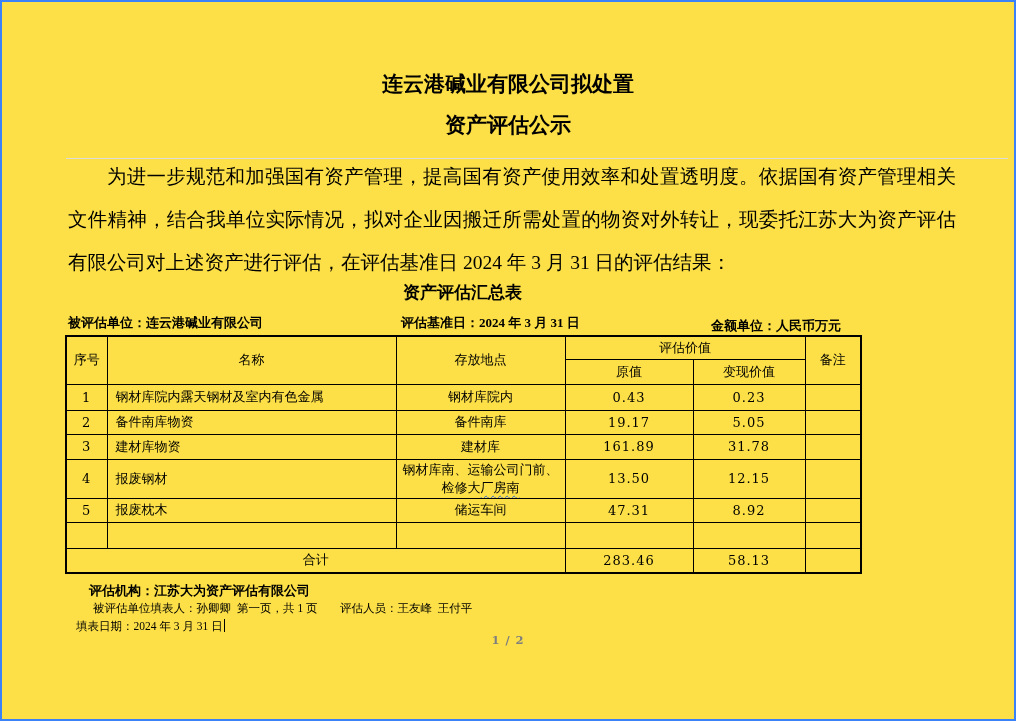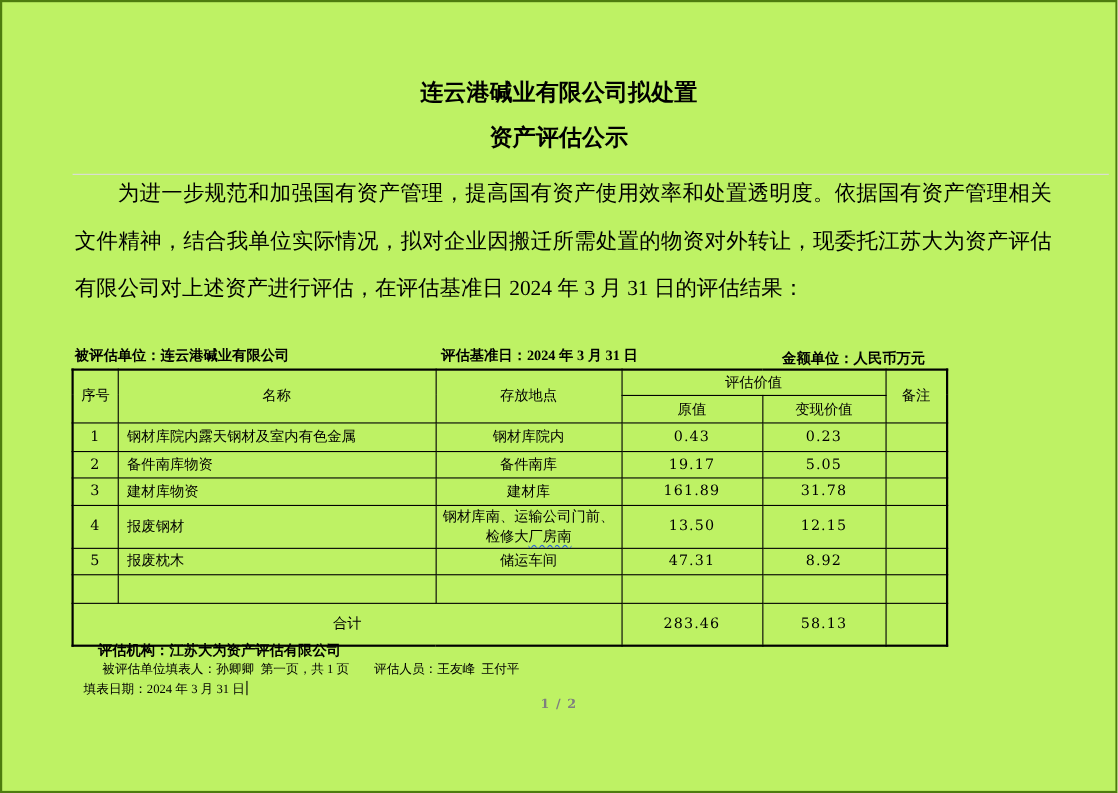--- a/index.html
+++ b/index.html
@@ -1,20 +1,20 @@
 <!DOCTYPE html>
 <html><head>
 <meta charset="utf-8">
 <style>
   * { margin:0; padding:0; box-sizing:border-box; }
   html,body { background:#fff; }
   body { font-family:"Liberation Serif", serif; color:#000; }
   .frame {
     position:relative; width:1016px; height:721px;
-    background:#bef264; border:2px solid #4d7c0f; overflow:hidden;
+    background:#fde047; border:2px solid #3b82f6; overflow:hidden;
   }
   .title { position:absolute; left:0; right:0; text-align:center;
     font-weight:bold; font-size:21px; line-height:24px; }
   .title1 { top:70px; }
   .title2 { top:111px; }
   .sect-rule { position:absolute; top:156px; left:64px; right:6px; height:1px; background:#dcdcdc; }
   .para {
     position:absolute; top:153px; left:66px; width:888px;
     font-size:19.5px; line-height:43px; text-align:justify;
     text-indent:39px; letter-spacing:0;
@@ -31,21 +31,21 @@
     font-size:13px;
   }
   table.sum { border:2px solid #000; }
   table.sum td, table.sum th { border:1px solid #000; font-weight:normal;
     text-align:center; vertical-align:middle; overflow:hidden; padding:0 2px; }
   table.sum td.name { text-align:left; padding-left:8px; }
   .num { font-family:"DejaVu Serif", serif; font-size:13px; letter-spacing:1px; }
   tr.hA { height:23px; } tr.hB { height:25px; }
   tr.r1 { height:26px; } tr.r2 { height:24px; } tr.r3 { height:25px; }
   tr.r4 { height:39px; } tr.r5 { height:24px; }
-  tr.rEmpty { height:26px; } tr.rTotal { height:39px; }
+  tr.rEmpty { height:26px; } tr.rTotal { height:25px; }
   .loc2 { line-height:18px;margin-left:20px; }
   .wavy { text-decoration:underline; text-decoration-style:wavy;
     text-decoration-color:#2f68d9; text-decoration-thickness:1px; text-underline-offset:3px; }
   .foot-agency { position:absolute; top:580px; left:71px; font-size:13px; font-weight:bold; white-space:pre;margin-left:16px; }
   .foot-line { position:absolute; top:599px; font-size:11.5px; white-space:pre; }
   .fl1 { left:91px; } .fl2 { left:235px; } .fl3 { left:338px; }
   .foot-date { position:absolute; top:617px; left:74px; font-size:11.5px; white-space:pre; }
   .caret { display:inline-block; width:1px; height:13px; background:#000;
     vertical-align:-2px; margin-left:1px; }
   .page-num { position:absolute; top:631px; left:0; right:0; text-align:center;
@@ -57,20 +57,21 @@
 
 <div class="frame">
 
   <div class="title title1">连云港碱业有限公司拟处置</div>
   <div class="title title2">资产评估公示</div>
 
   <div class="sect-rule"></div>
 
   <div class="para">为进一步规范和加强国有资产管理，提高国有资产使用效率和处置透明度。依据国有资产管理相关文件精神，结合我单位实际情况，拟对企业因搬迁所需处置的物资对外转让，现委托江苏大为资产评估有限公司对上述资产进行评估，在评估基准日 2024 年 3 月 31 日的评估结果：</div>
 
+  <div class="tbl-title">资产评估汇总表</div>
 
   <div class="meta meta1">被评估单位：连云港碱业有限公司</div>
   <div class="meta meta2">评估基准日：2024 年 3 月 31 日</div>
   <div class="meta meta3">金额单位：人民币万元</div>
 
   <table class="sum">
     <colgroup>
       <col style="width:41px">
         <col style="width:289px">
         <col style="width:169px">

